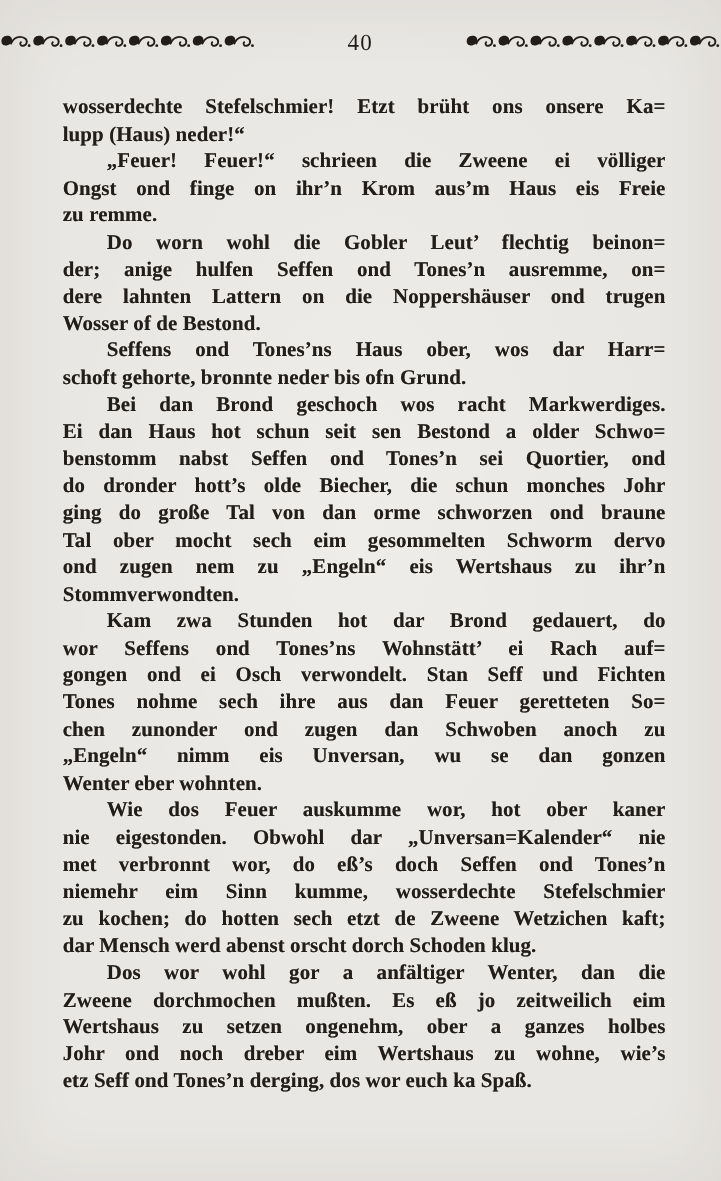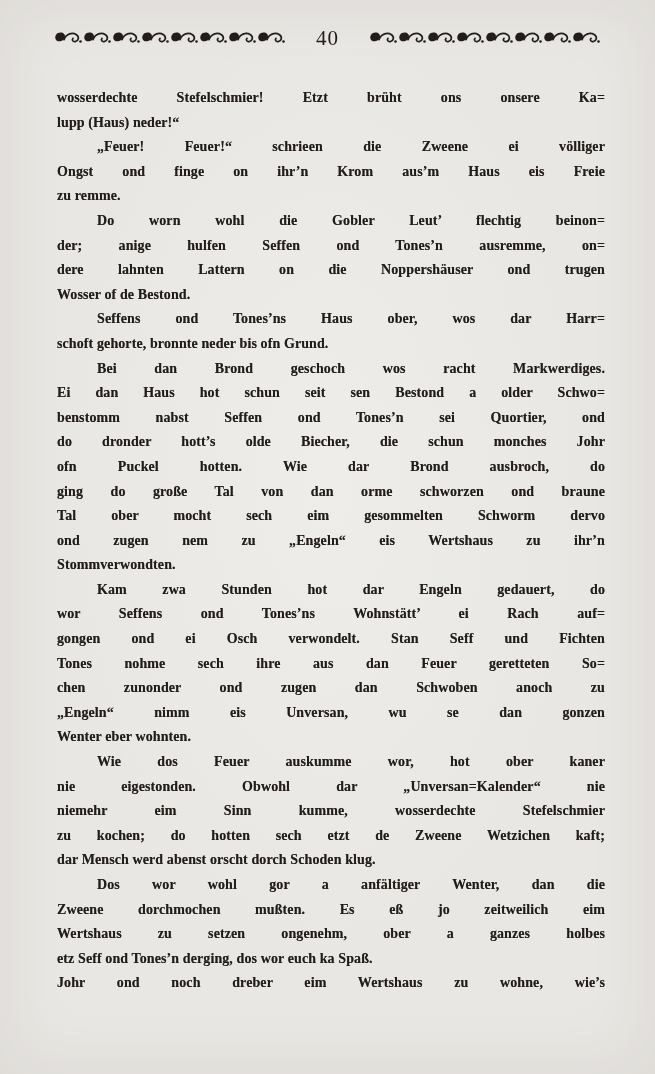--- a/index.html
+++ b/index.html
@@ -15,40 +15,40 @@
     background:
       radial-gradient(ellipse at 50% 45%, rgba(255,255,255,0.25) 0%, rgba(0,0,0,0) 60%),
       #e9e7e3;
     box-shadow: inset 0 0 70px rgba(60,50,40,0.08);
   }
   .pagehead {
     position: absolute;
     top: 28px; left: 0; width: 100%;
     display: flex;
     align-items: center;
-    justify-content: center;
+    justify-content: space-between;
   }
   .orn { display: inline-flex; align-items: center; }
   .pnum {
     margin: 0 30px;
     font-size: 21px;
     line-height: 20px;
     color: #221d18;
     letter-spacing: 1px;
   }
   .text {
     position: absolute;
     left: 57px; top: 86px;
     width: 548px;
   }
   .para { margin: 0; }
   .line {
     font-family: "Liberation Serif", serif;
     font-weight: 700;
-    font-size: 14px;
+    font-size: 19px;
     line-height: 24.6px;
     color: #221d18;
     text-align: justify;
     text-align-last: justify;
     letter-spacing: 0.1px;
     text-shadow: 0 0 0.5px rgba(34,29,24,0.55);
   }
   .line.flush { text-align-last: left; }
   .line.indent { padding-left: 40px; }
 </style>
@@ -115,43 +115,43 @@
       </div>
       <div class="para">
         <div class="line indent">Seffens ond Tones’ns Haus ober, wos dar Harr=</div>
         <div class="line flush">schoft gehorte, bronnte neder bis ofn Grund.</div>
       </div>
       <div class="para">
         <div class="line indent">Bei dan Brond geschoch wos racht Markwerdiges.</div>
         <div class="line">Ei dan Haus hot schun seit sen Bestond a older Schwo=</div>
         <div class="line">benstomm nabst Seffen ond Tones’n sei Quortier, ond</div>
         <div class="line">do dronder hott’s olde Biecher, die schun monches Johr</div>
-        <div class="line">ofn Puckel hotten. Wie dar Brond ausbroch, do</div>
         <div class="line">ging do große Tal von dan orme schworzen ond braune</div>
         <div class="line">Tal ober mocht sech eim gesommelten Schworm dervo</div>
         <div class="line">ond zugen nem zu „Engeln“ eis Wertshaus zu ihr’n</div>
         <div class="line flush">Stommverwondten.</div>
       </div>
       <div class="para">
-        <div class="line indent">Kam zwa Stunden hot dar Engeln gedauert, do</div>
+        <div class="line indent">Kam zwa Stunden hot dar Brond gedauert, do</div>
         <div class="line">wor Seffens ond Tones’ns Wohnstätt’ ei Rach auf=</div>
         <div class="line">gongen ond ei Osch verwondelt. Stan Seff und Fichten</div>
         <div class="line">Tones nohme sech ihre aus dan Feuer geretteten So=</div>
         <div class="line">chen zunonder ond zugen dan Schwoben anoch zu</div>
         <div class="line">„Engeln“ nimm eis Unversan, wu se dan gonzen</div>
         <div class="line flush">Wenter eber wohnten.</div>
       </div>
       <div class="para">
         <div class="line indent">Wie dos Feuer auskumme wor, hot ober kaner</div>
         <div class="line">nie eigestonden. Obwohl dar „Unversan=Kalender“ nie</div>
+        <div class="line">met verbronnt wor, do eß’s doch Seffen ond Tones’n</div>
         <div class="line">niemehr eim Sinn kumme, wosserdechte Stefelschmier</div>
         <div class="line">zu kochen; do hotten sech etzt de Zweene Wetzichen kaft;</div>
         <div class="line flush">dar Mensch werd abenst orscht dorch Schoden klug.</div>
       </div>
       <div class="para">
         <div class="line indent">Dos wor wohl gor a anfältiger Wenter, dan die</div>
         <div class="line">Zweene dorchmochen mußten. Es eß jo zeitweilich eim</div>
         <div class="line">Wertshaus zu setzen ongenehm, ober a ganzes holbes</div>
+        <div class="line">Johr ond noch dreber eim Wertshaus zu wohne, wie’s</div>
         <div class="line flush">etz Seff ond Tones’n derging, dos wor euch ka Spaß.</div>
-        <div class="line">Johr ond noch dreber eim Wertshaus zu wohne, wie’s</div>
       </div>
     </main>
 </div>
 
 </body></html>

